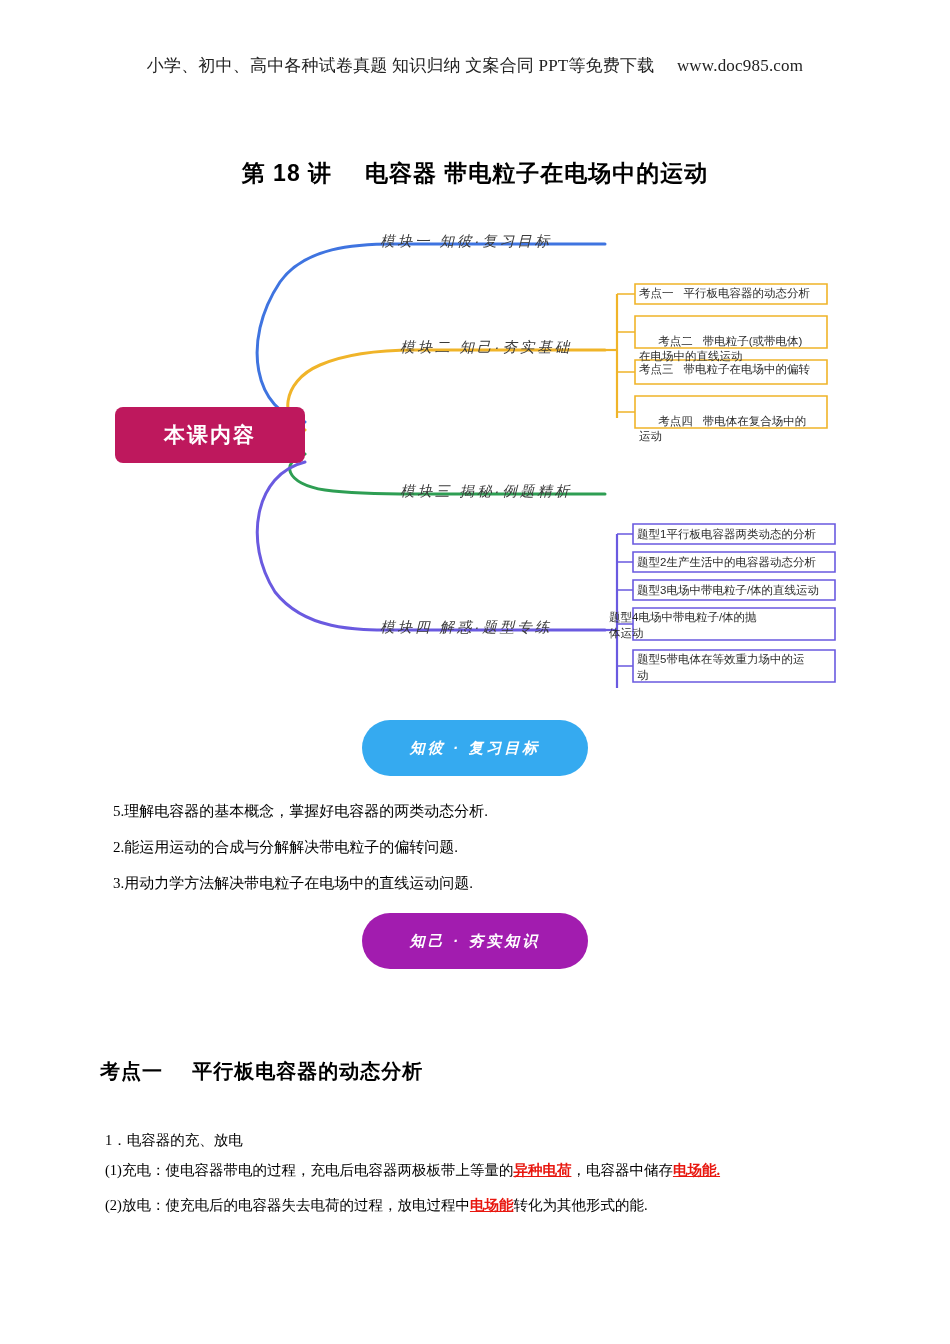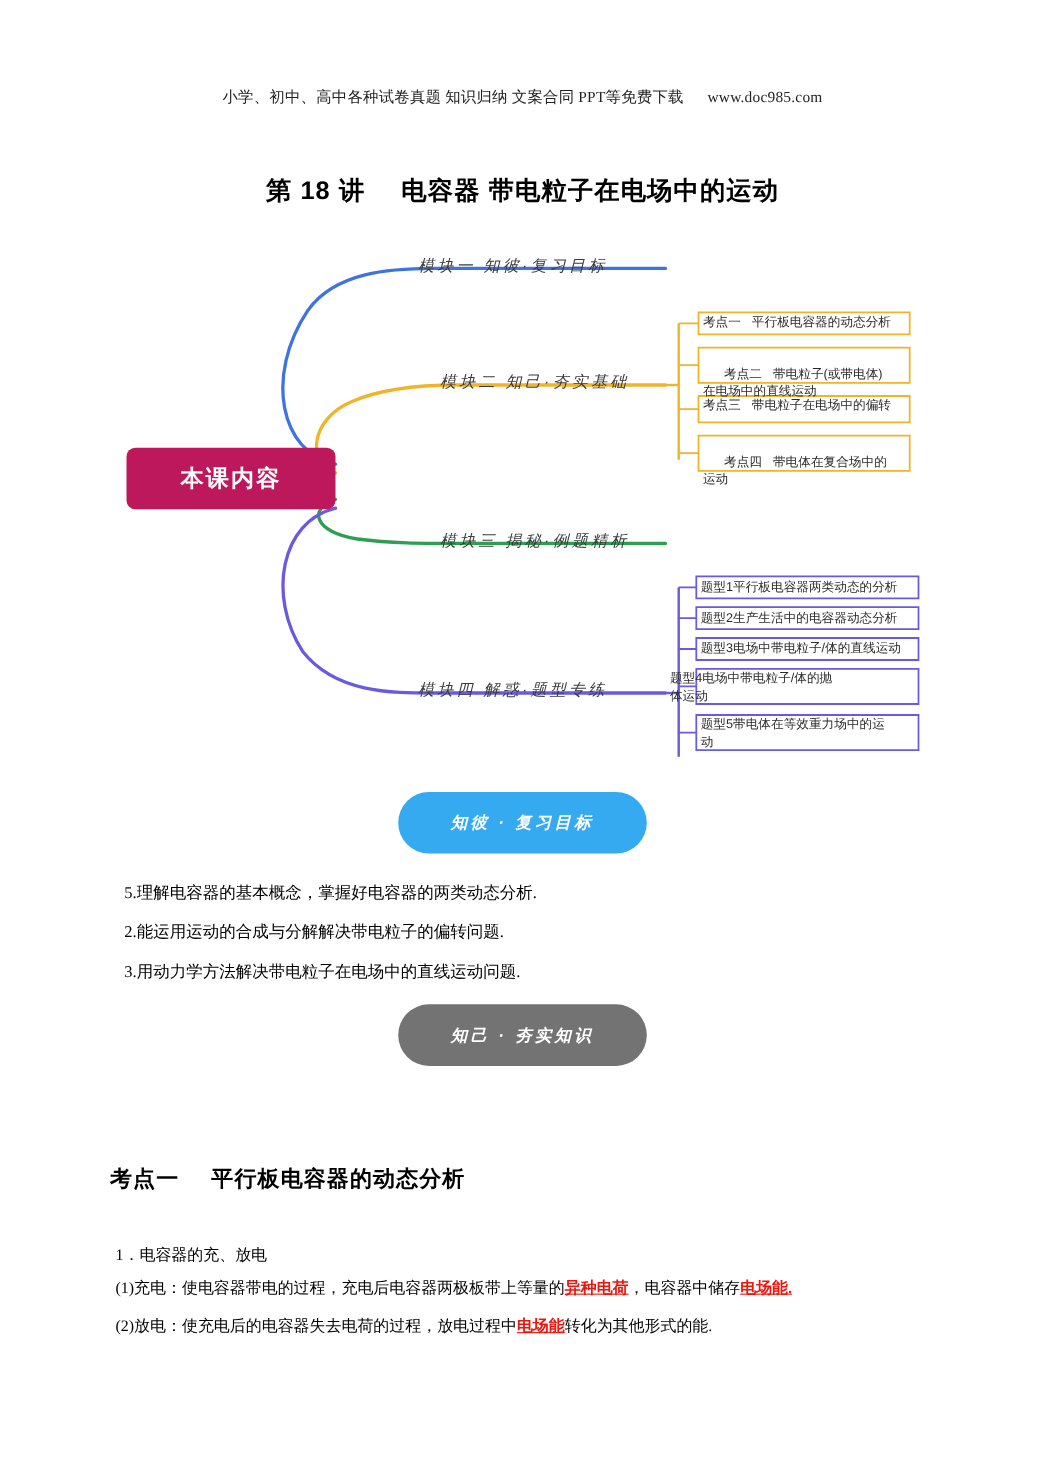--- a/index.html
+++ b/index.html
@@ -17,25 +17,25 @@
   }
   .page {
     position: relative;
     width: 950px;
     height: 1344px;
     box-sizing: border-box;
     padding: 0 105px;
   }
   .header-note {
     position: absolute;
-    top: 80px;
+    top: 54px;
     left: 0;
     width: 950px;
     text-align: center;
-    font-size: 14px;
+    font-size: 17px;
     font-family: "Liberation Serif", serif;
     color: #222;
     letter-spacing: 0.2px;
   }
   .header-note .url {
     margin-left: 18px;
   }
   .doc-title {
     position: absolute;
     top: 158px;
@@ -105,21 +105,21 @@
     justify-content: center;
     color: #fff;
     font-family: "Liberation Sans", sans-serif;
     font-size: 15px;
     font-style: italic;
     letter-spacing: 3px;
     font-weight: bold;
   }
   #pill-blue { left: 362px; top: 720px; background: #35aaf0; }
   #pill-green { left: 362px; top: 913px; background: #3aa martin; }
-  #pill-green { background: #737373; }
+  #pill-green { background: #a21caf; }
 
   .body-line {
     position: absolute;
     left: 113px;
     font-family: "Liberation Serif", serif;
     font-size: 15px;
     color: #000;
     white-space: nowrap;
   }
 

